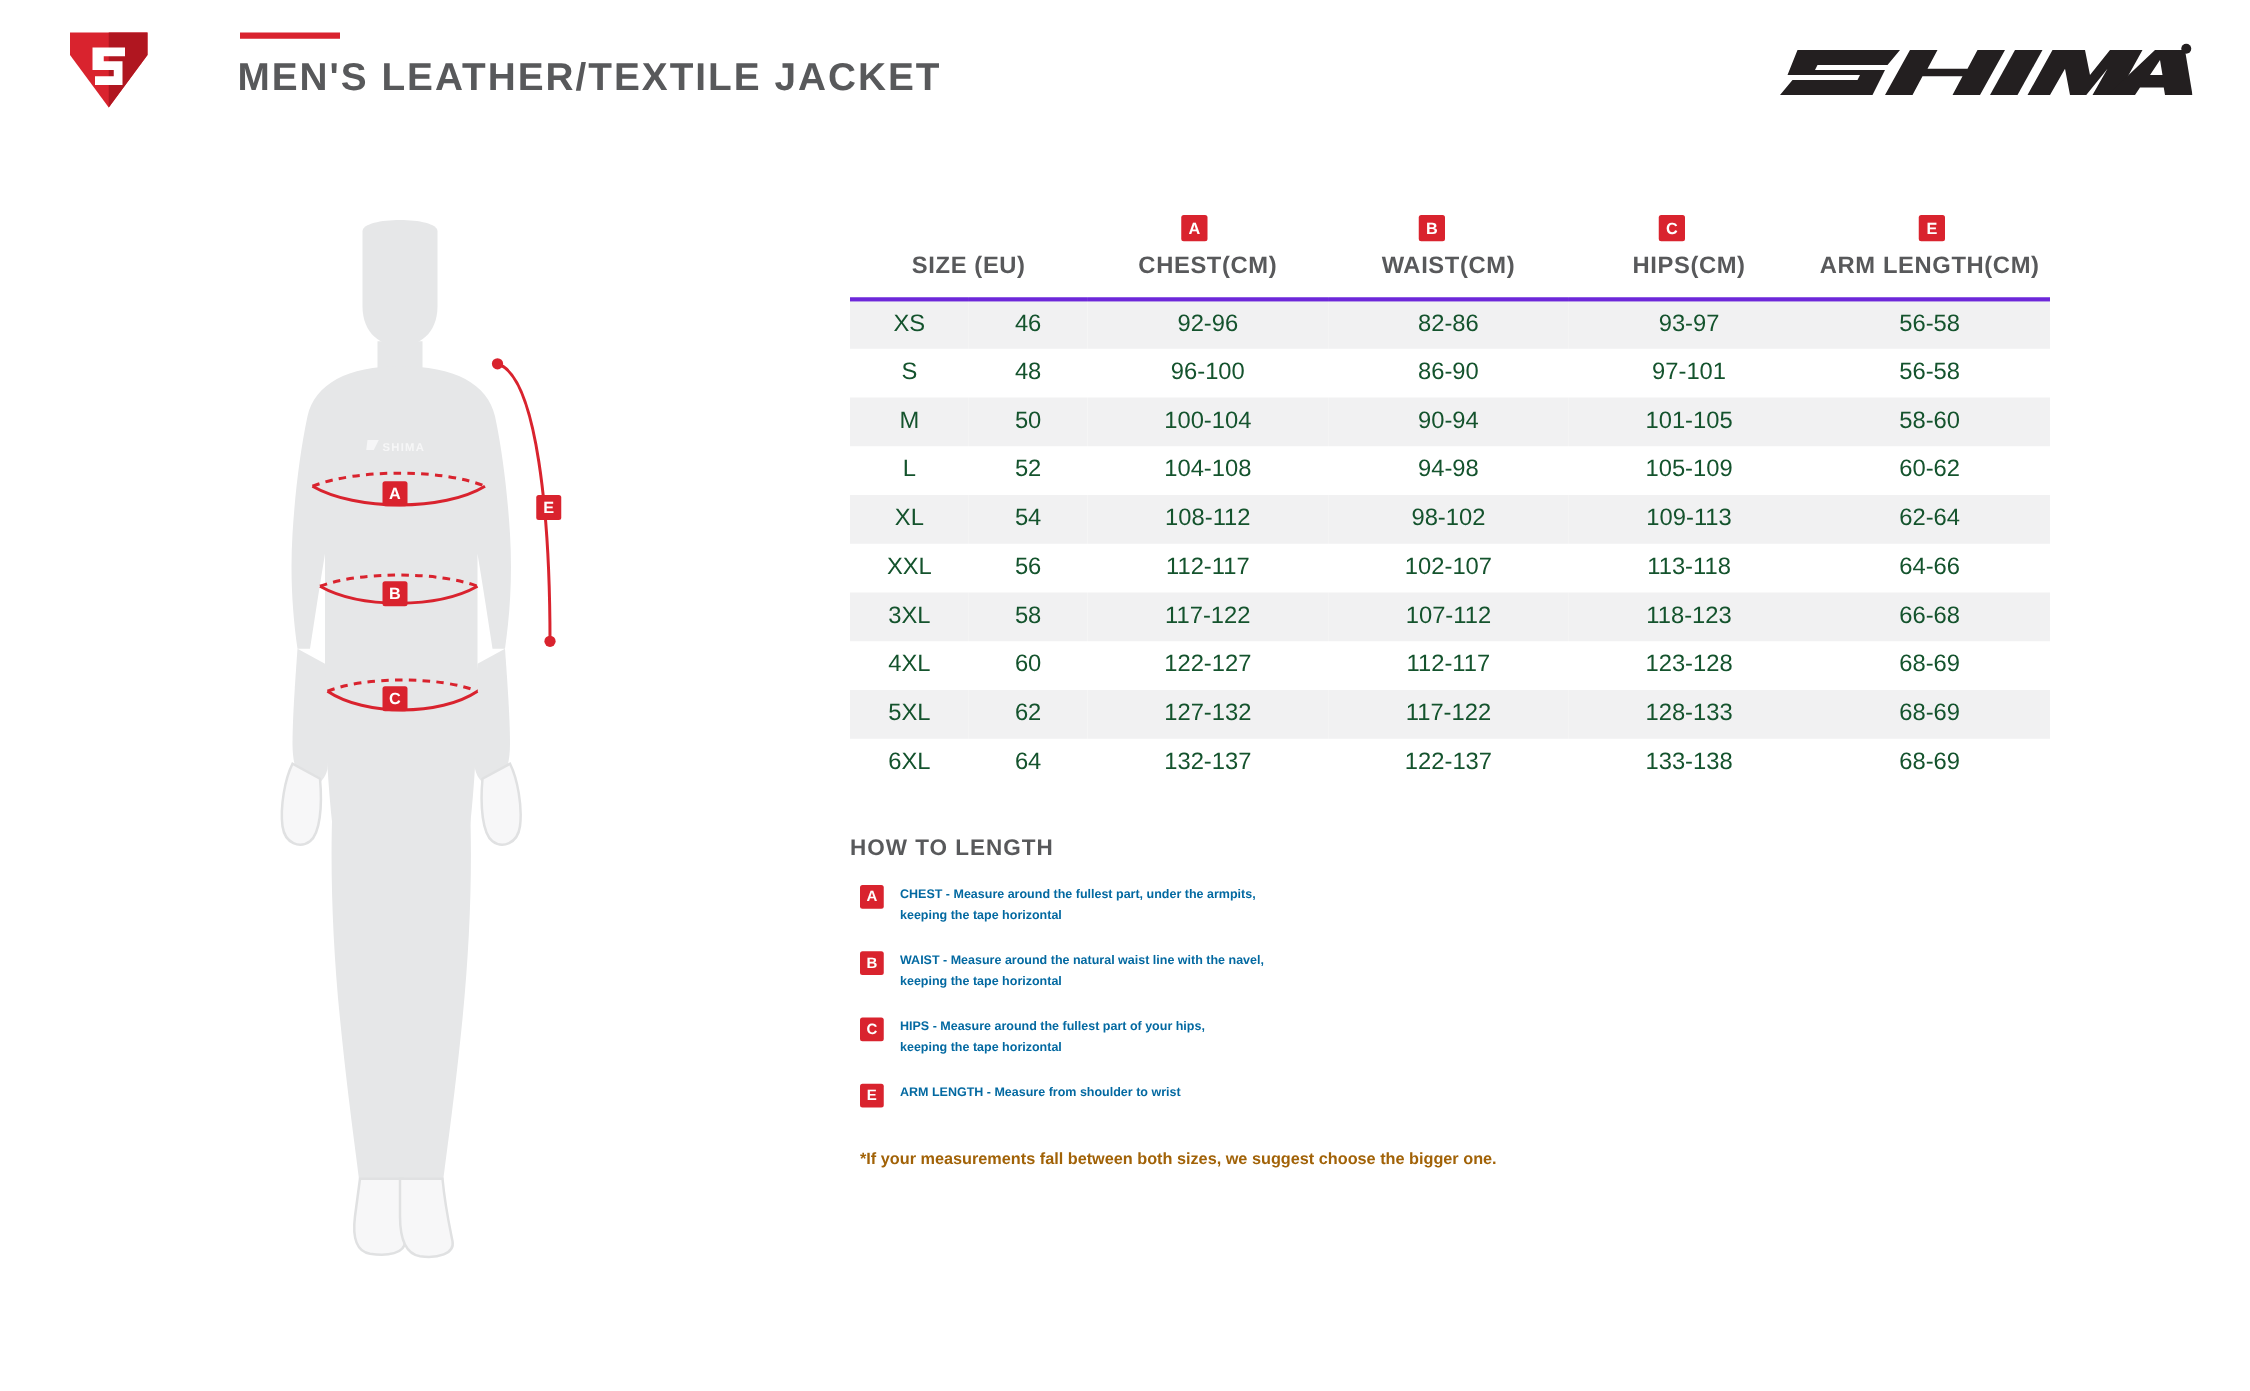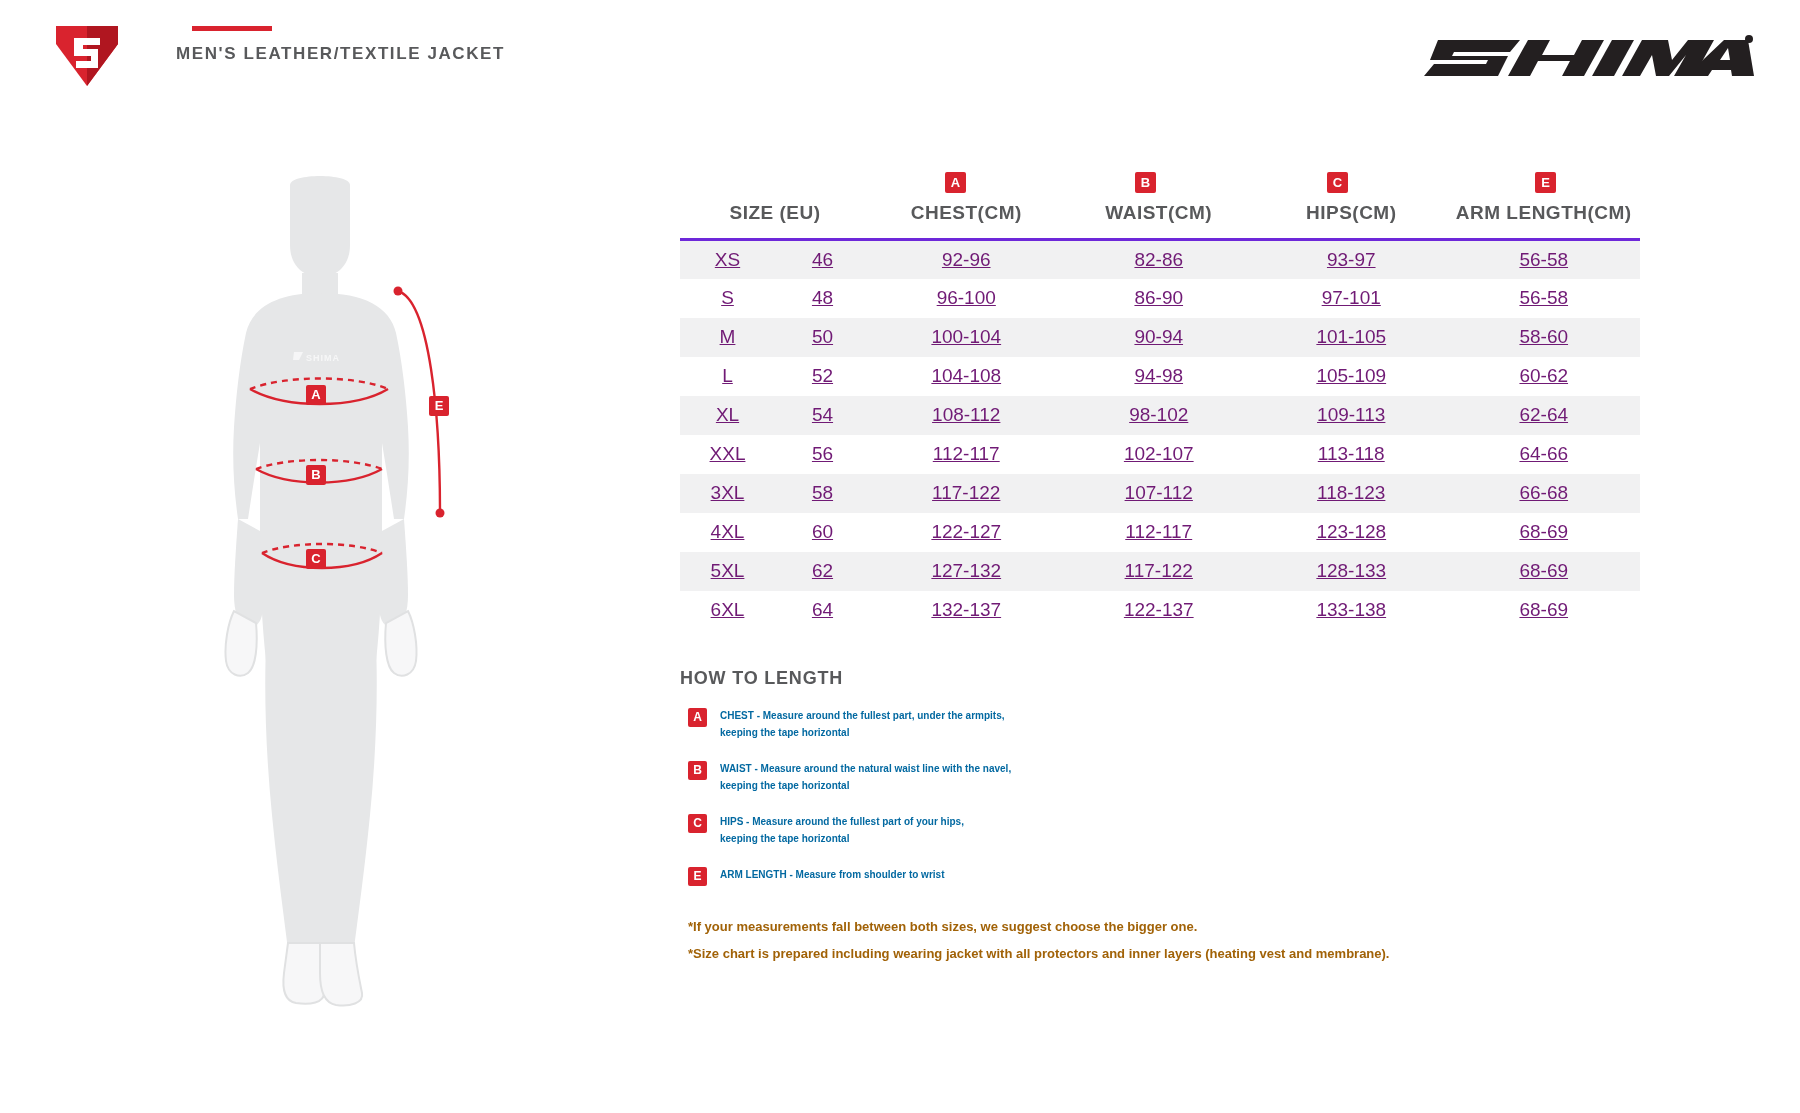--- a/index.html
+++ b/index.html
@@ -28,22 +28,22 @@
     width: 70px; height: 64px;
   }
   .title-rule {
     position: absolute;
     left: 192px; top: 26px;
     width: 80px; height: 5px;
     background: #d9232e;
   }
   .page-title {
     position: absolute;
-    left: 176px; top: 44px;
-    font-size: 17px;
+    left: 190px; top: 44px;
+    font-size: 31px;
     font-weight: bold;
     letter-spacing: 1.6px;
     color: #58595b;
     white-space: nowrap;
   }
   .brand-logo {
     position: absolute;
     right: 46px; top: 30px;
     width: 330px; height: 56px;
   }
@@ -84,26 +84,25 @@
     color: #58595b;
     letter-spacing: 0.5px;
     padding: 6px 0 14px 0;
     text-align: center;
     border-bottom: 3px solid #6d28d9;
     white-space: nowrap;
   }
   table.size-table th.col-size { text-align: center; width: 190px; }
   table.size-table td {
     font-size: 19px;
-    color: #701a75;
+    color: #14532d;
     text-align: center;
     height: 39px;
     padding: 0;
     white-space: nowrap;
-    text-decoration: underline;
   }
   table.size-table tr.alt td { background: #f1f1f2; }
   td.cell-label {
     width: 95px;
     text-align: center;
   }
   td.cell-eu {
     width: 95px;
     text-align: center;
   }
@@ -387,17 +386,16 @@
 
     <div class="howto-item">
       <span class="tagbox">E</span>
       <div class="txt">
         <div>ARM LENGTH - Measure from shoulder to wrist</div>
       </div>
     </div>
 
     <div class="notes">
       <div class="note">*If your measurements fall between both sizes, we suggest choose the bigger one.</div>
-      <div class="note">*Size chart is prepared including wearing jacket with all protectors and inner layers (heating vest and membrane).</div>
     </div>
   </div>
 
 </div>
 
 </body></html>

